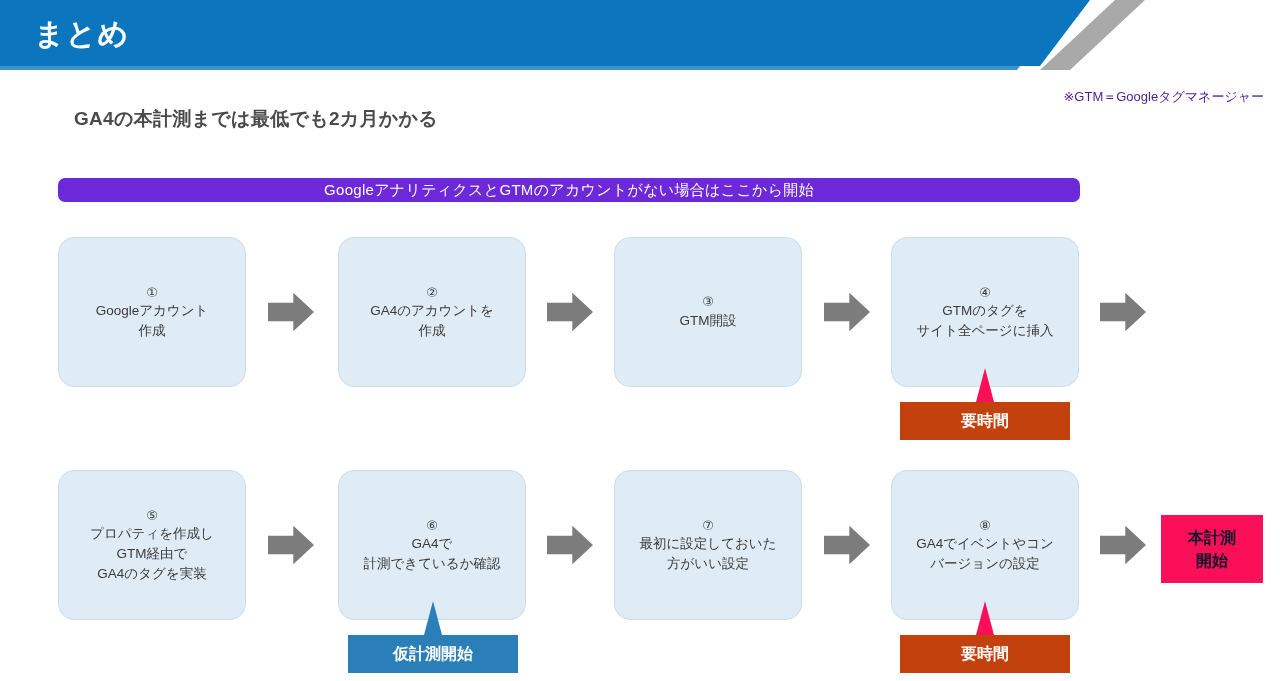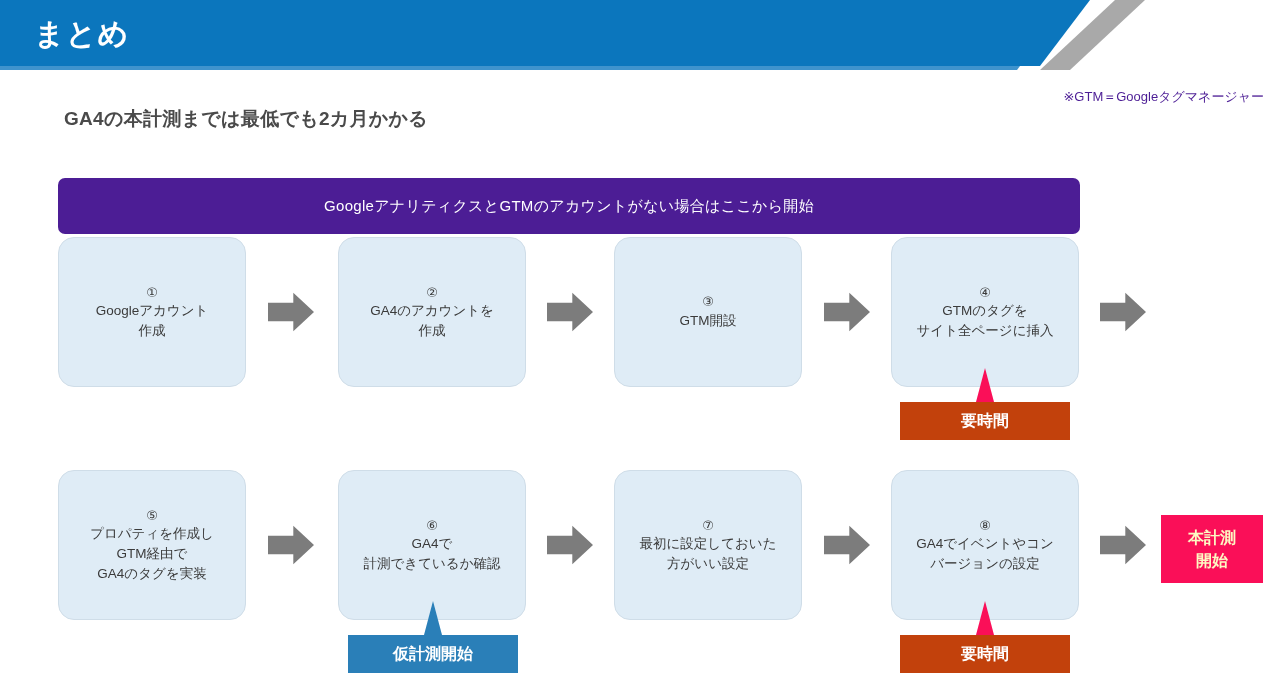--- a/index.html
+++ b/index.html
@@ -62,34 +62,34 @@
     position: absolute;
     right: 16px; top: 88px;
     font-size: 13px;
     color: #4c1d95;
     white-space: nowrap;
   }
 
   
   .subtitle {
     position: absolute;
-    left: 64px; top: 106px;
+    left: 74px; top: 106px;
     font-size: 19px;
     font-weight: bold;
     color: #4a4a4a;
     letter-spacing: 0.3px;
   }
 
   
   .top-banner {
     position: absolute;
     left: 58px; top: 178px;
     width: 1022px;
-    height: 56px;
-    background: #4c1d95;
+    height: 24px;
+    background: #6d28d9;
     border-radius: 7px;
     color: #ffffff;
     font-size: 15px;
     display: flex;
     align-items: center;
     justify-content: center;
     letter-spacing: 0.3px;
   }
 
   
@@ -158,21 +158,21 @@
   }
   .callout.pink .pointer { border-bottom: 34px solid #fa0f58; }
   .callout.blue .pointer { border-bottom: 34px solid #2a7fb8; }
 
   
   .final-box {
     position: absolute;
     width: 102px;
     height: 68px;
     background: #fa0f58;
-    color: #fef9c3;
+    color: #0f172a;
     font-size: 16px;
     font-weight: bold;
     line-height: 1.45;
     display: flex;
     align-items: center;
     justify-content: center;
     text-align: center;
   }
 </style>
 </head>

